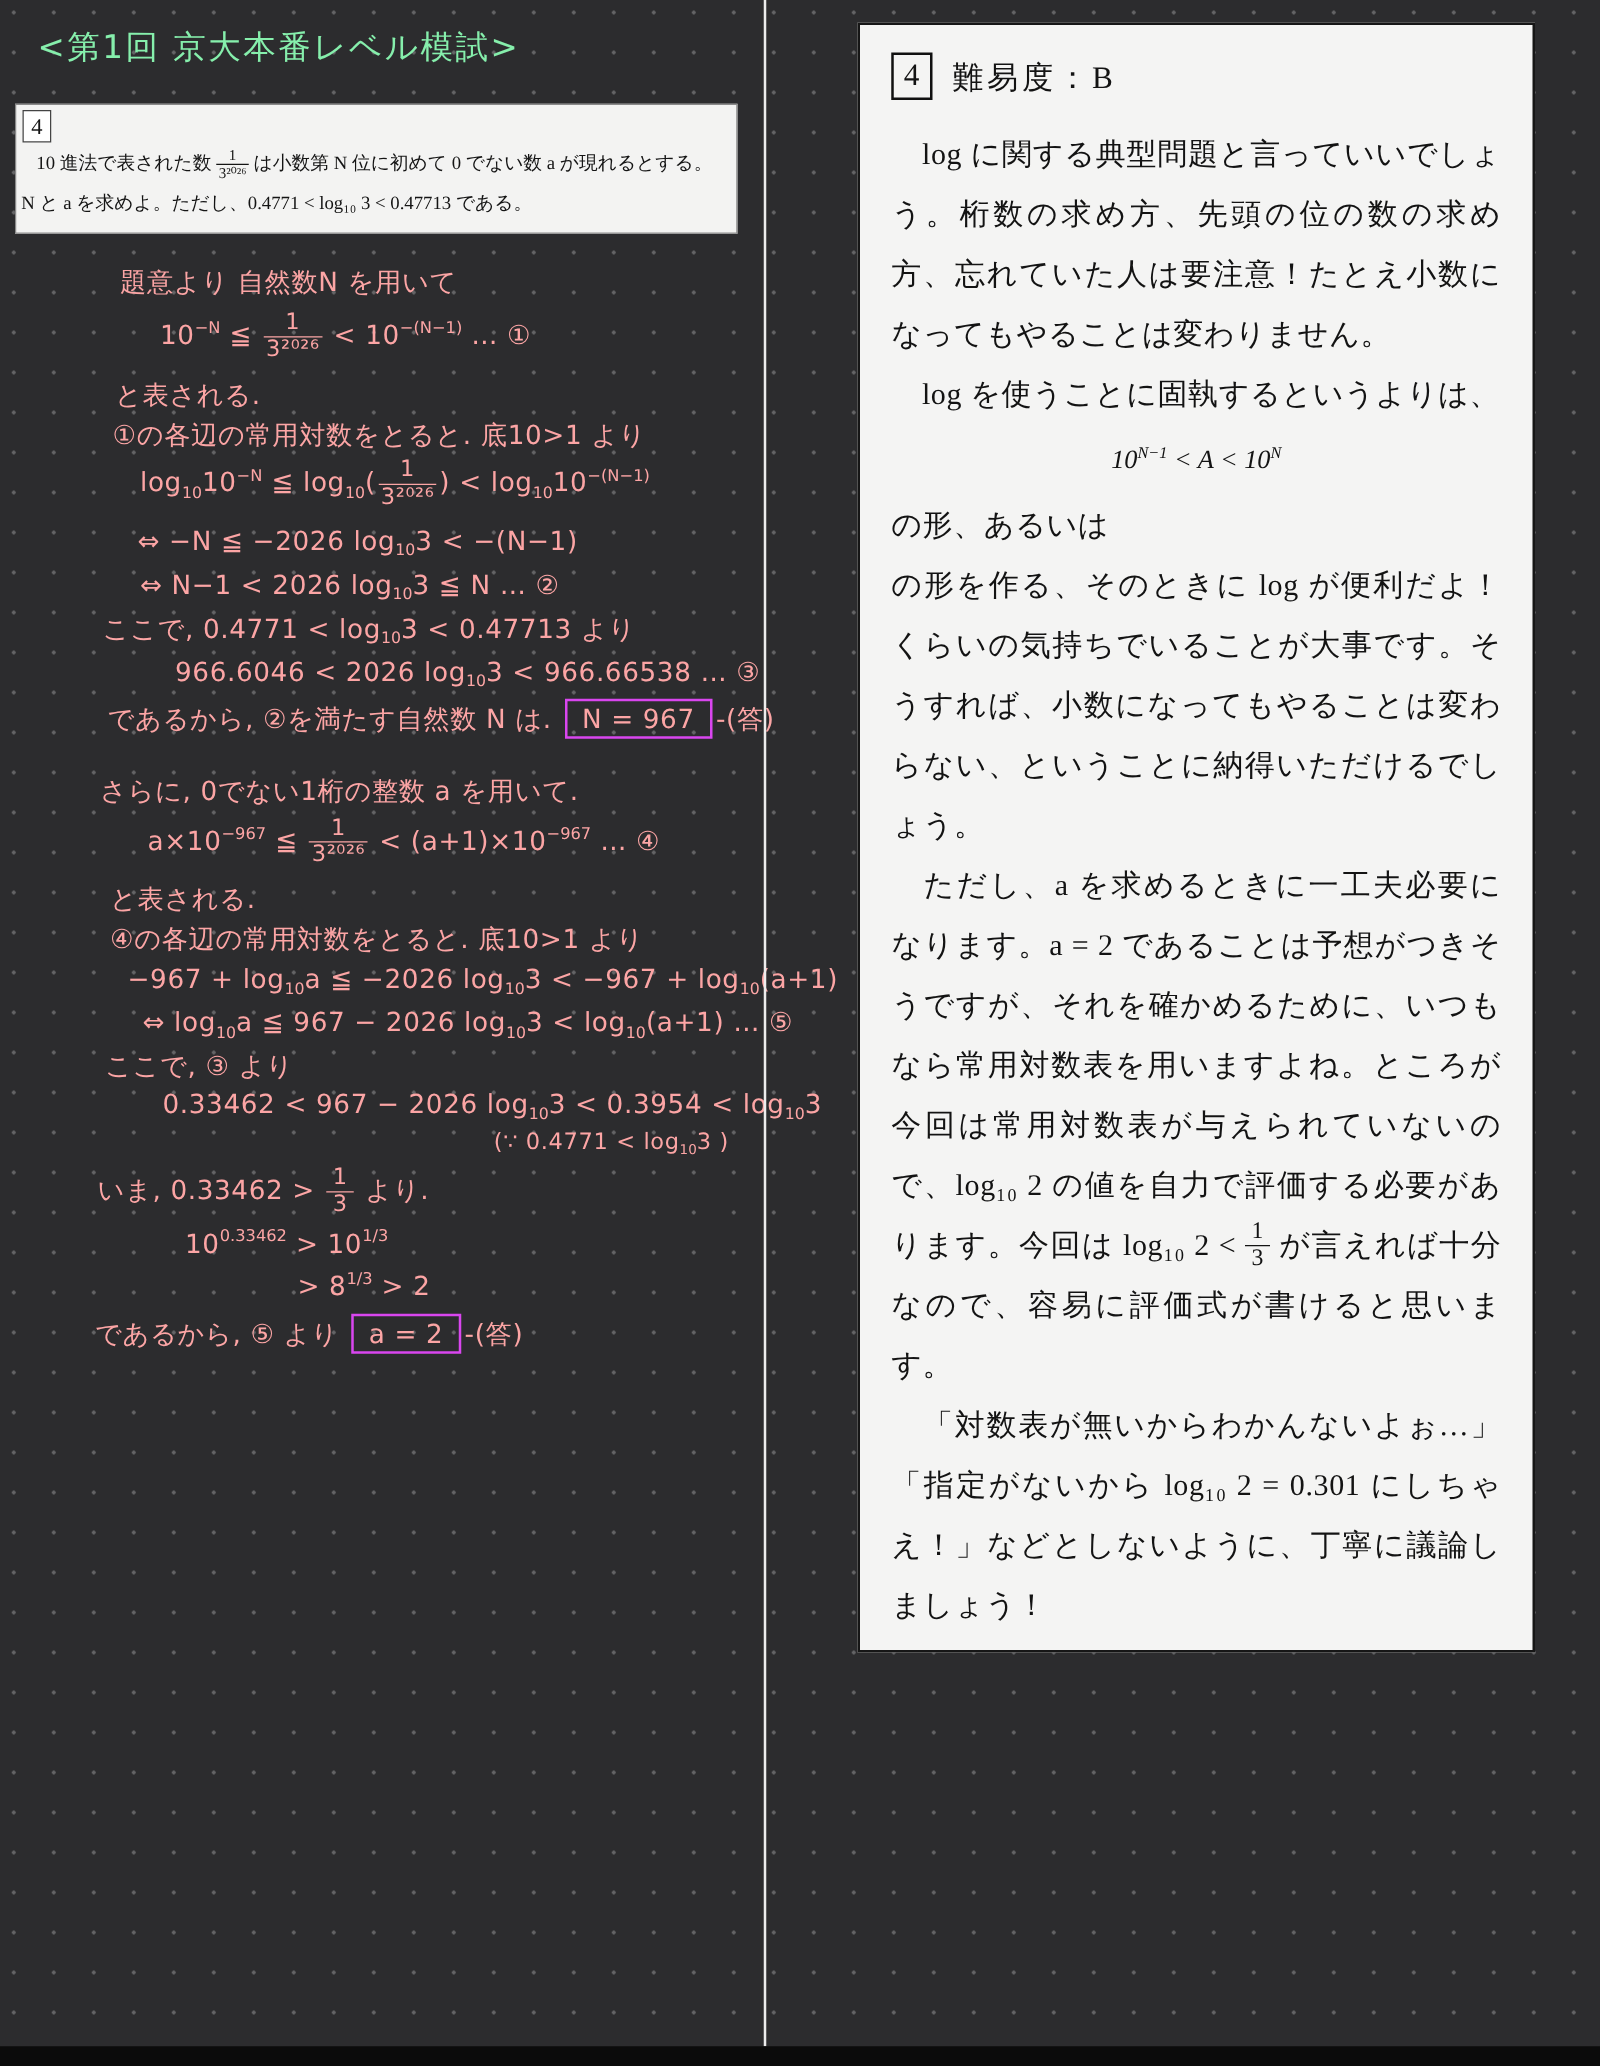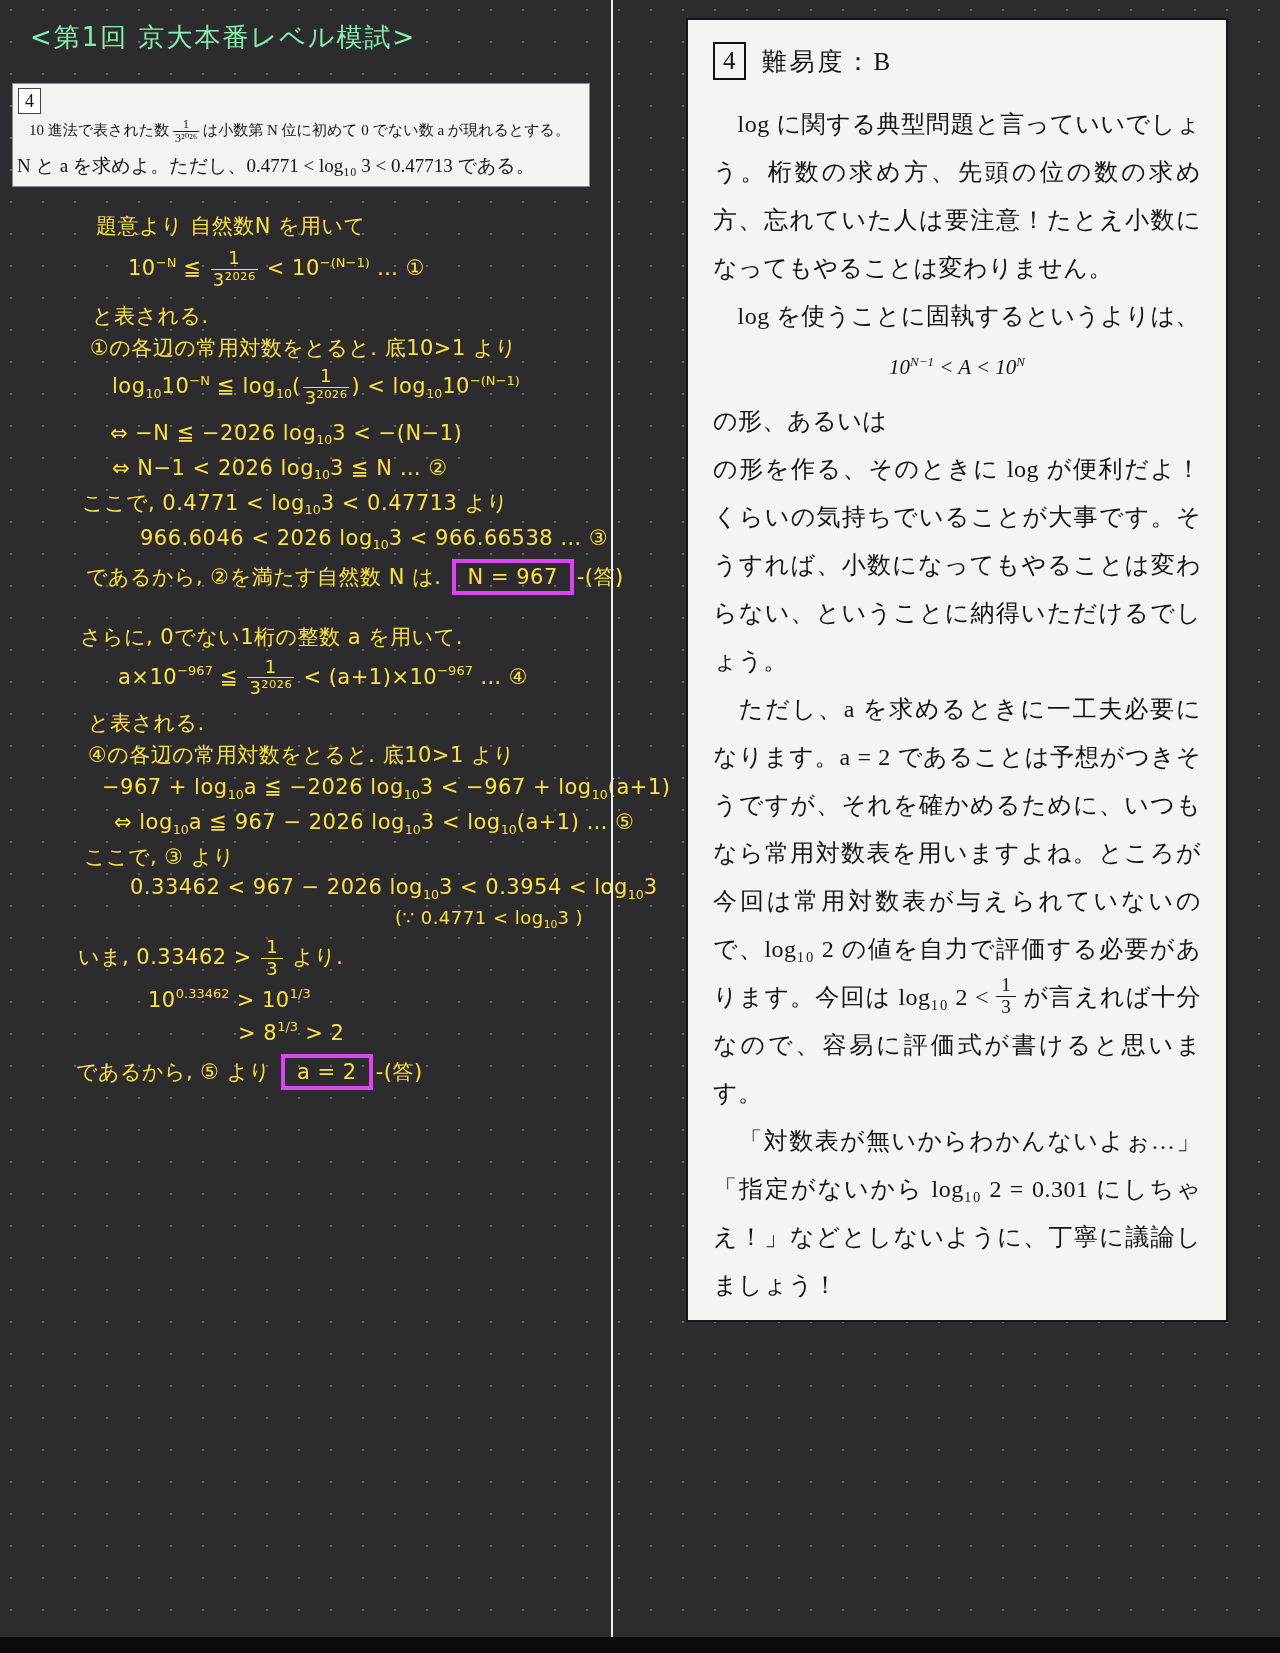--- a/index.html
+++ b/index.html
@@ -23,38 +23,38 @@
   .problem-box{
     position:absolute;left:12px;top:83px;width:578px;height:104px;box-sizing:border-box;
     background:#f3f3f2;border:1px solid #8a8a8a;color:#141414;
     font-family:"Liberation Serif","DejaVu Serif",serif;
   }
   .pnum{
     position:absolute;left:5px;top:4px;border:1px solid #444;
     font-size:18px;line-height:24px;padding:0 6px;background:#fff;
   }
   .pb-line1{margin:34px 0 0 16px;font-size:15px;white-space:nowrap;}
-  .pb-line2{margin:8px 0 0 4px;font-size:19px;white-space:nowrap;}
+  .pb-line2{margin:8px 0 0 4px;font-size:15px;white-space:nowrap;}
   .pb-line1 .frac{font-size:12px;line-height:1.1;}
 
   .solution{position:absolute;left:0;top:212px;width:610px;}
   .hwl{
-    color:#fde047;font-family:"DejaVu Sans",sans-serif;
+    color:#fca5a5;font-family:"DejaVu Sans",sans-serif;
     font-size:21px;line-height:28px;white-space:nowrap;letter-spacing:0.5px;
   }
   .hwl-small{font-size:18px;}
 
   
   .frac{display:inline-block;vertical-align:middle;text-align:center;line-height:1.15;}
   .frac .num{display:block;border-bottom:1.5px solid currentColor;padding:0 5px;}
   .frac .den{display:block;padding:0 2px;}
   .hwl .frac{font-size:18px;margin:2px 2px;}
   .sup{font-size:0.62em;position:relative;top:-0.65em;letter-spacing:0;}
   .sub{font-size:0.60em;position:relative;top:0.35em;letter-spacing:0;}
-  .ansbox{display:inline-block;border:4px solid #d946ef;padding:0 12px;margin:0 3px;}
+  .ansbox{display:inline-block;border:2px solid #d946ef;padding:0 12px;margin:0 3px;}
 
   
   .card{
     position:absolute;left:686px;top:18px;width:542px;height:1304px;box-sizing:border-box;
     background:#f4f4f3;border:2px solid #161616;color:#131313;
     padding:22px 25px 0 25px;
     font-family:"Liberation Serif","DejaVu Serif",serif;
   }
   .card-header{display:flex;align-items:center;gap:16px;margin-bottom:20px;}
   .box4{border:2px solid #111;font-size:25px;line-height:32px;padding:1px 8px;}

